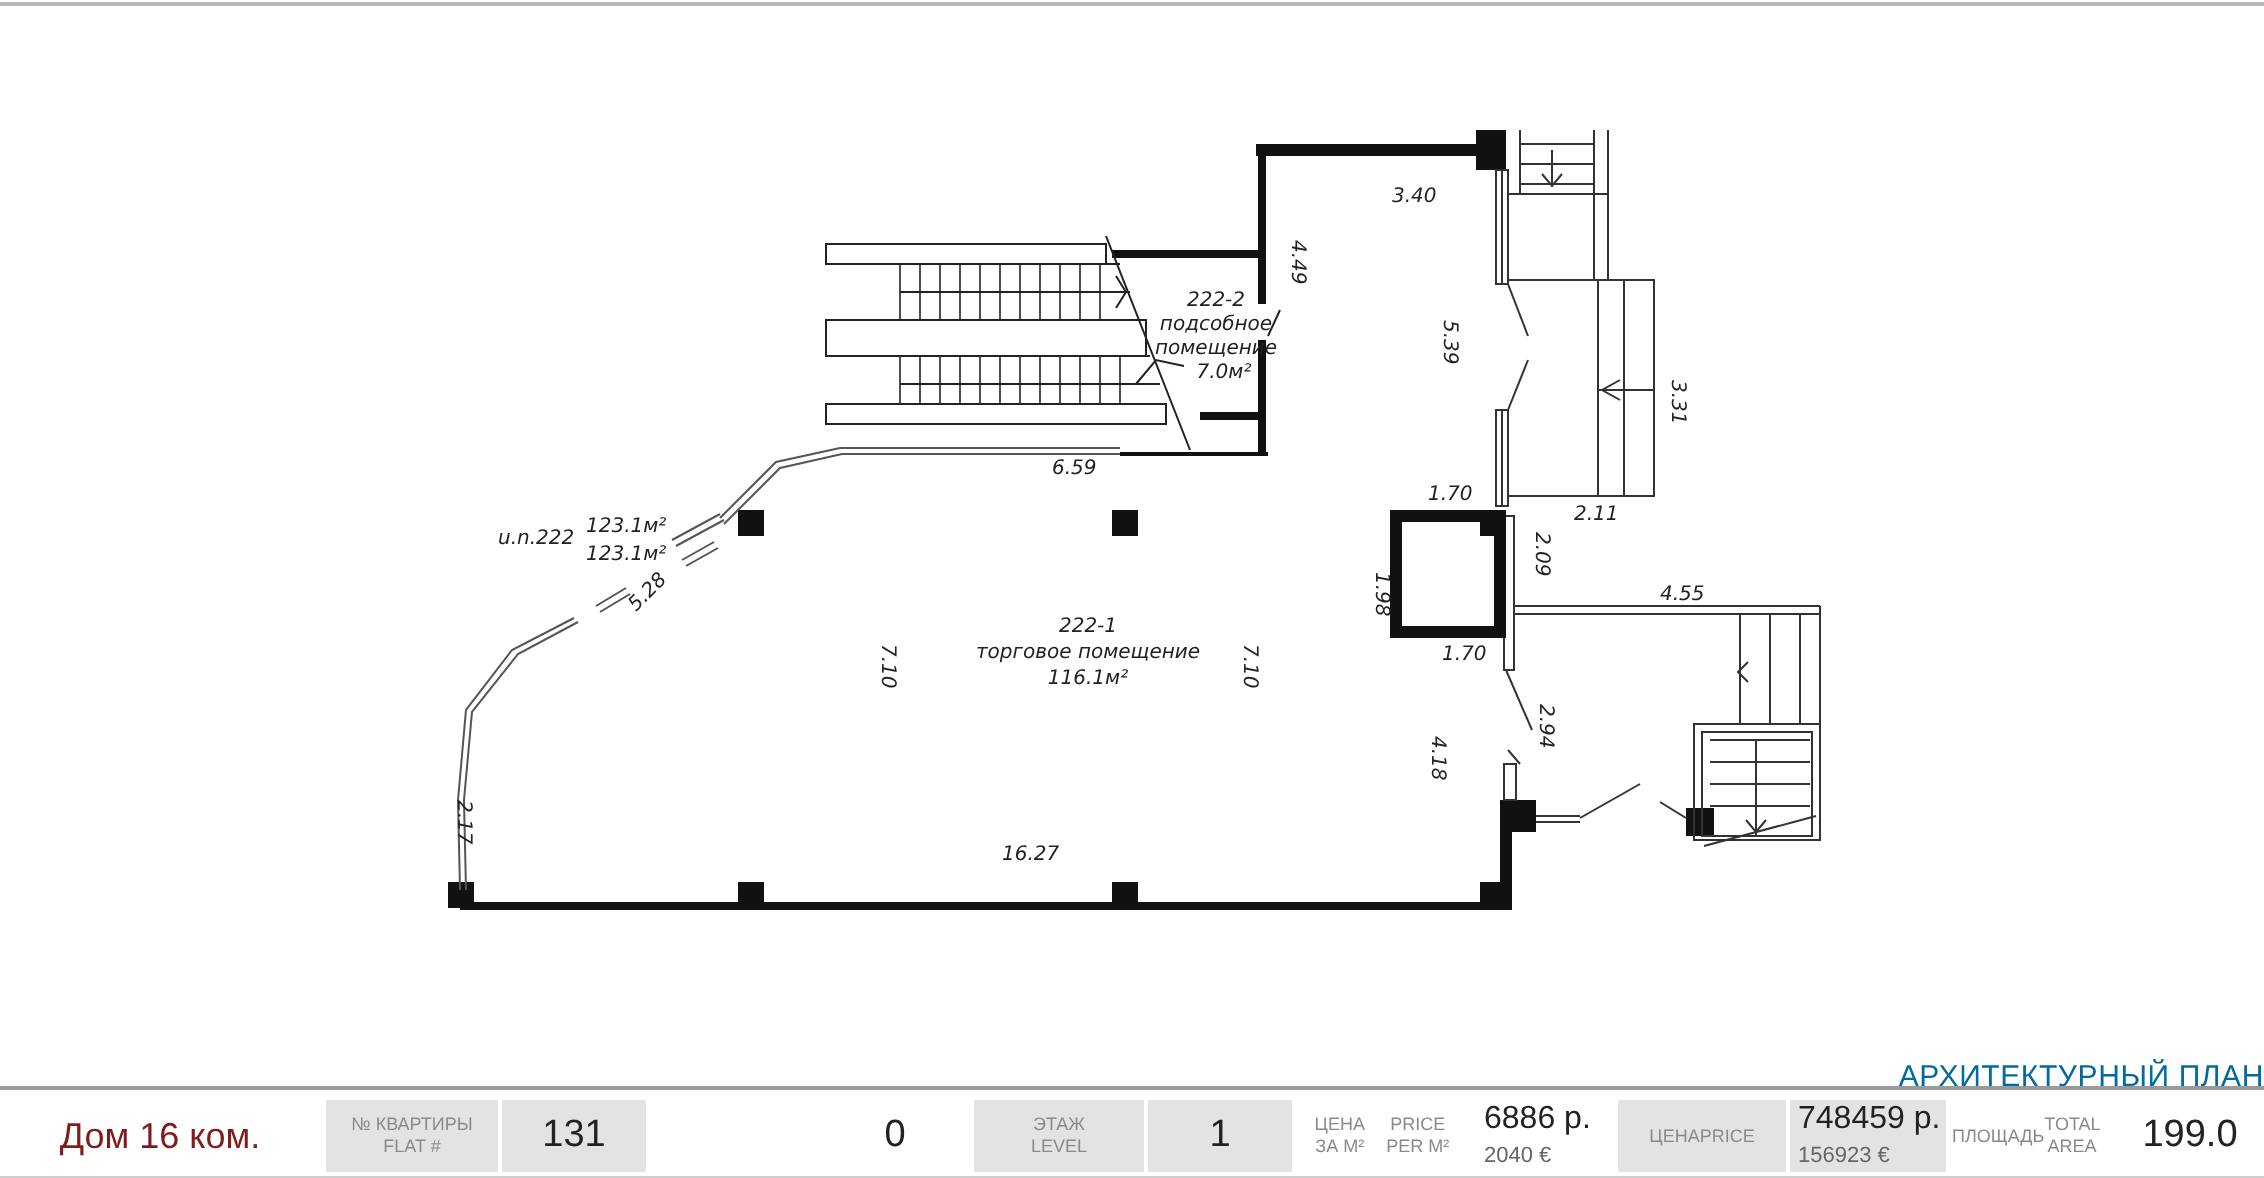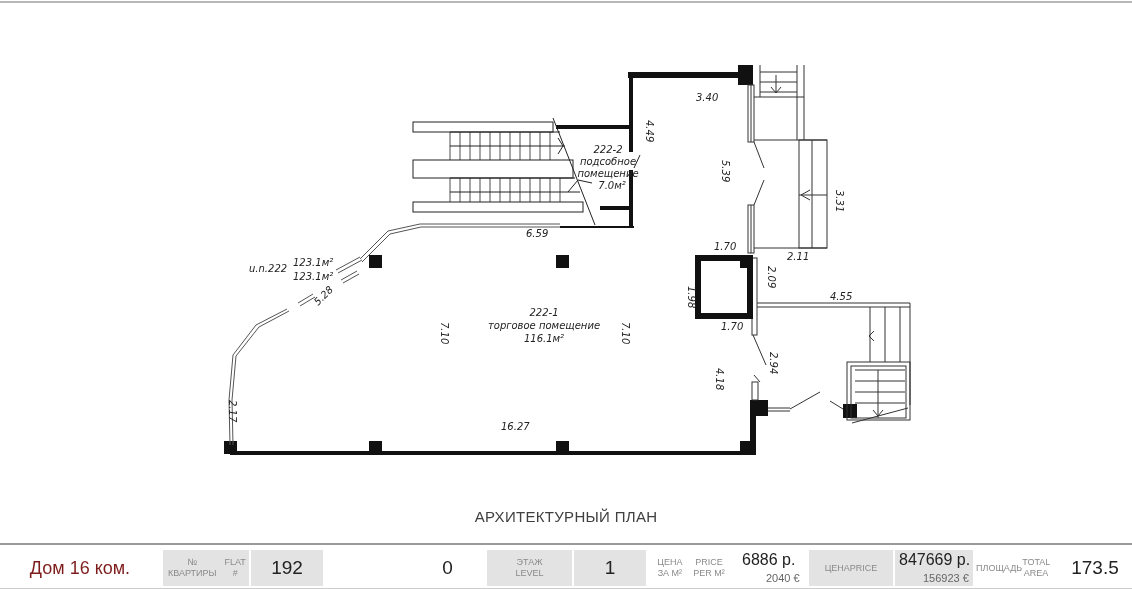--- a/index.html
+++ b/index.html
@@ -2,30 +2,30 @@
 <html><head>
 <meta charset="utf-8">
 <style>
   html, body { margin:0; padding:0; background:#fff; }
   body { width:1132px; height:589px; position:relative; overflow:hidden; font-family:"Liberation Sans", sans-serif; color:#222; }
   .top-rule { position:absolute; left:0; top:1px; width:1132px; height:2px; background:#b8b8b8; }
   .plan { position:absolute; left:0; top:0; width:1132px; height:510px;text-align:center; }
   .plan svg { position:absolute; left:0; top:0; }
   .dim { font-family:"DejaVu Sans", sans-serif; font-style:italic; font-size:10px; fill:#222; }
   .lbl { font-family:"DejaVu Sans", sans-serif; font-style:italic; font-size:10px; fill:#222; }
-  .plan-title { position:absolute; left:0; width:1132px; top:508px; text-align:center; font-size:15px; letter-spacing:0.3px; color:#404040; }
+  .plan-title { position:absolute; left:0; width:1132px; top:530px; text-align:right; font-size:15px; letter-spacing:0.3px; color:#0369a1; }
   .info-bar { position:absolute; left:0; top:543px; width:1132px; height:46px; border-top:2px solid #9a9a9a; border-bottom:1px solid #ccc; box-sizing:border-box; }
   .cell { position:absolute; top:5px; height:36px; display:flex; align-items:center; justify-content:center; box-sizing:border-box; }
   .gray { background:#e3e3e3; }
   .cap { font-size:9px; line-height:11px; color:#8a8a8a; text-align:center; text-transform:uppercase; }
   .big { font-size:19px; color:#222; }
   .title-cell { font-size:18px; color:#7f1d1d; }
   .price { flex-direction:column; align-items:flex-start; }
   .price .main { font-size:16px; color:#222; line-height:18px; }
-  .price .sub { font-size:11px; color:#666; line-height:14px; margin-top:2px;margin-left:24px; }
+  .price .sub { font-size:11px; color:#666; line-height:14px; margin-top:2px; }
 </style>
 </head>
 <body>
 
 <div class="top-rule"></div>
 
 <div class="plan">
   <svg width="1132" height="510" viewBox="0 0 1132 510">
 
     <g stroke="#111" fill="none">
@@ -191,25 +191,25 @@
     <text class="lbl" x="608" y="177" text-anchor="middle" font-size="9">помещение</text>
     <text class="lbl" x="612" y="189" text-anchor="middle" font-size="9">7.0м²</text>
   </svg>
 </div>
 
 <div class="plan-title">АРХИТЕКТУРНЫЙ ПЛАН</div>
 
 <div class="info-bar">
   <div class="cell title-cell" style="left:0;width:160px;">Дом 16 ком.</div>
 
-  <div class="cell gray cap" style="left:163px;width:86px;flex-direction:row;">
+  <div class="cell gray cap" style="left:163px;width:86px;flex-direction:column;">
     <span>№ КВАРТИРЫ</span>
     <span>FLAT #</span>
   </div>
-  <div class="cell gray big" style="left:251px;width:72px;">192</div>
+  <div class="cell gray big" style="left:251px;width:72px;">131</div>
 
   <div class="cell big" style="left:410px;width:75px;">0</div>
 
   <div class="cell gray cap" style="left:487px;width:85px;flex-direction:column;">
     <span>ЭТАЖ</span>
     <span>LEVEL</span>
   </div>
   <div class="cell gray big" style="left:574px;width:72px;">1</div>
 
   <div class="cell cap" style="left:652px;width:78px;">
@@ -219,22 +219,22 @@
   <div class="cell price" style="left:742px;width:66px;">
     <span class="main">6886 р.</span>
     <span class="sub">2040 €</span>
   </div>
 
   <div class="cell gray cap" style="left:809px;width:84px;">
     <span>ЦЕНА</span>
     <span>PRICE</span>
   </div>
   <div class="cell gray price" style="left:895px;width:78px;padding-left:4px;">
-    <span class="main">847669 р.</span>
+    <span class="main">748459 р.</span>
     <span class="sub">156923 €</span>
   </div>
 
   <div class="cell cap" style="left:978px;width:70px;flex-direction:row;">
     <span>ПЛОЩАДЬ</span>
     <span>TOTAL AREA</span>
   </div>
-  <div class="cell big" style="left:1060px;width:70px;">173.5</div>
+  <div class="cell big" style="left:1060px;width:70px;">199.0</div>
 </div>
 
 </body></html>

